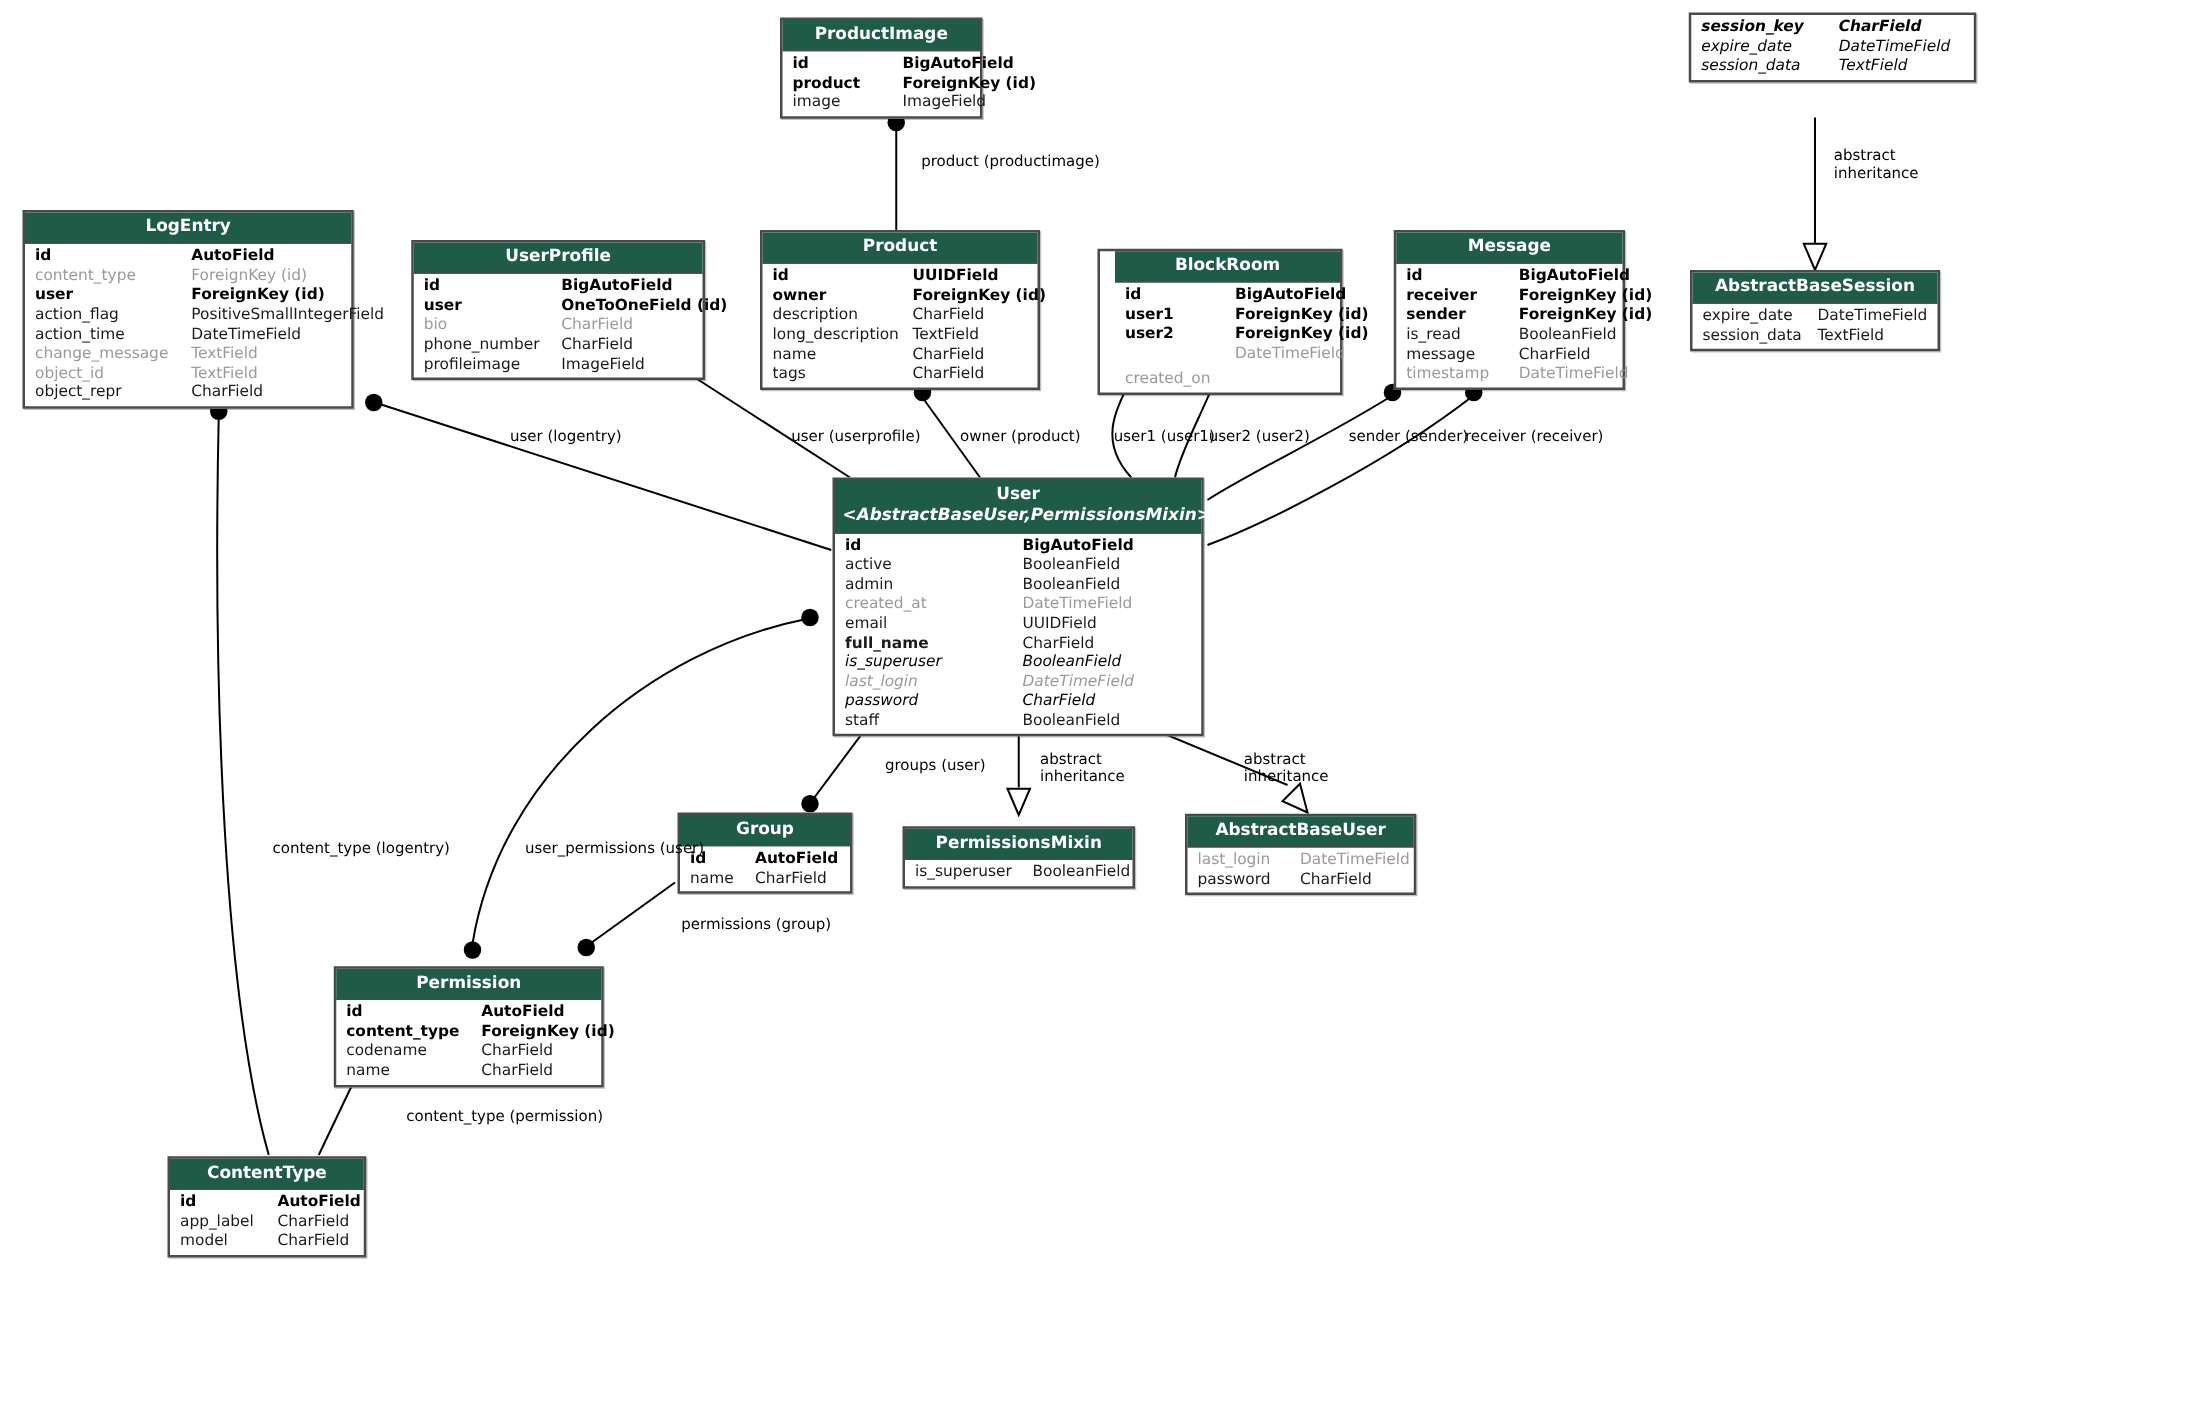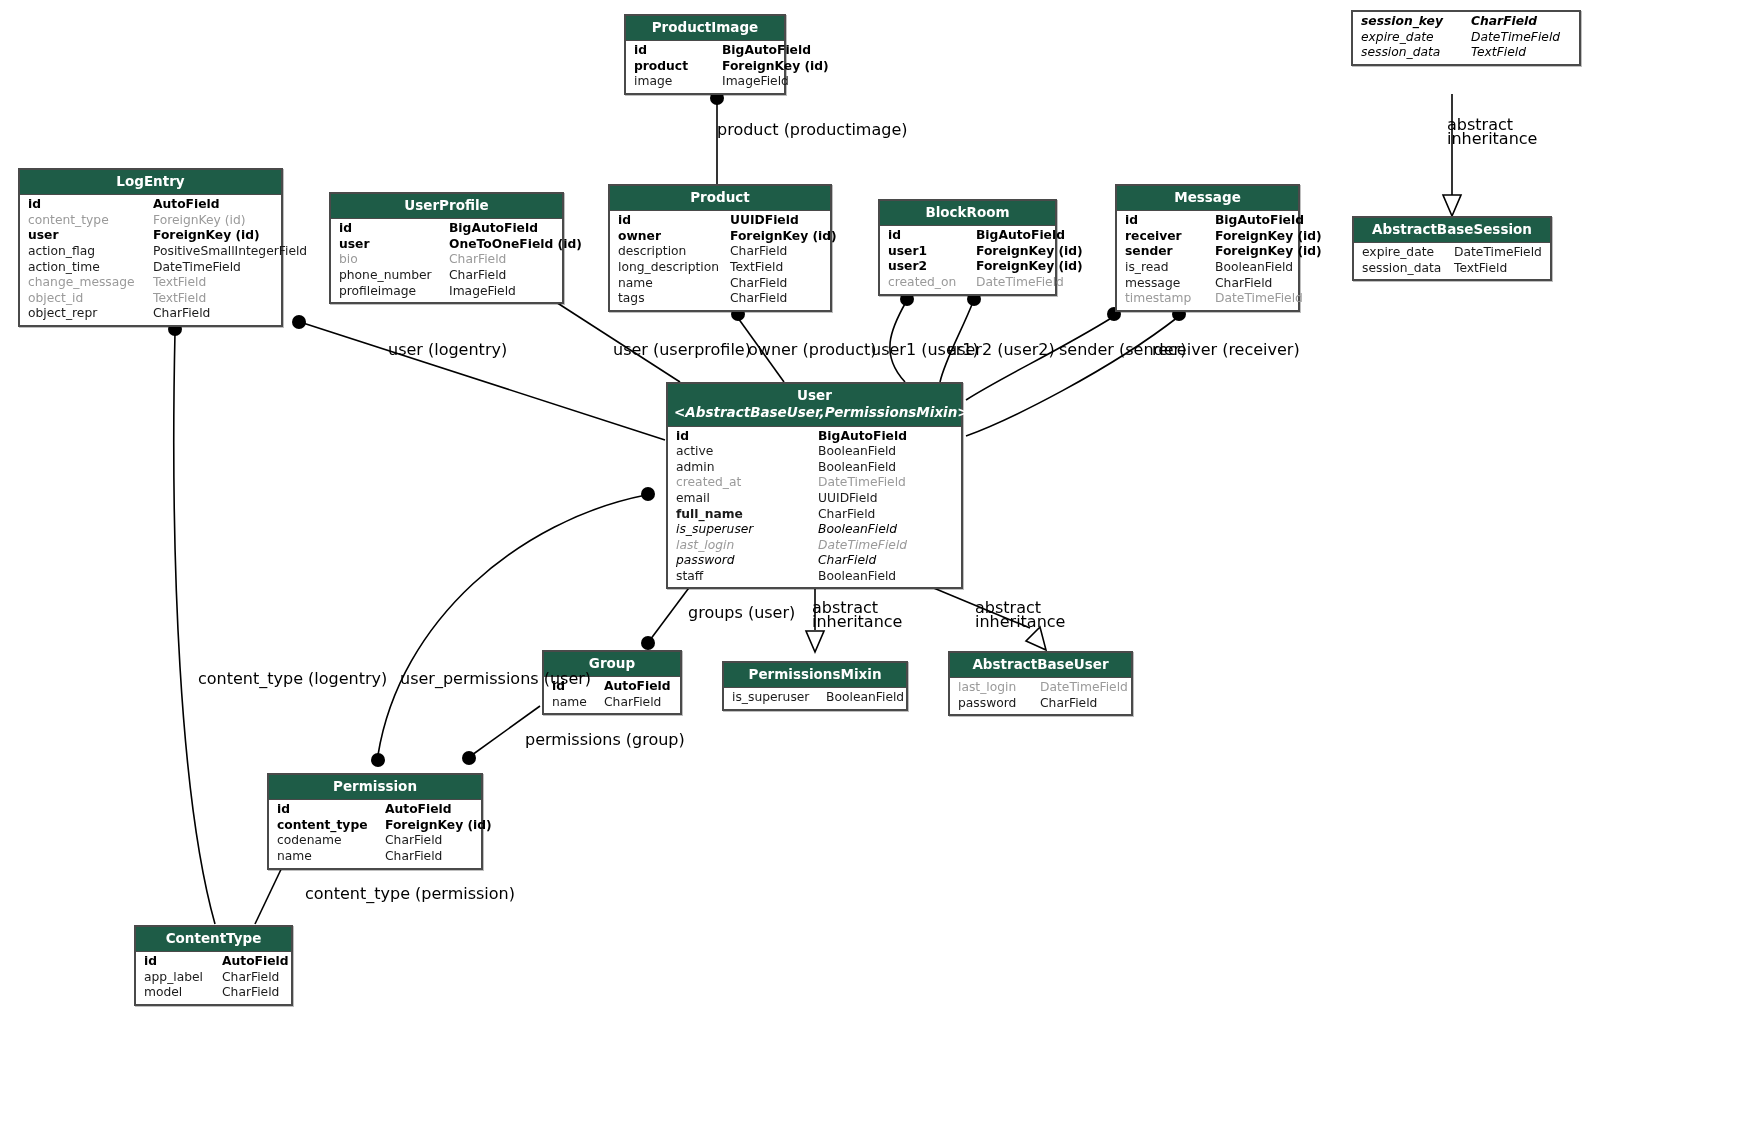--- a/index.html
+++ b/index.html
@@ -48,25 +48,26 @@
   .ftype{flex:0 0 auto;}
   .frow.req .fname,.frow.req .ftype{font-weight:bold;color:#000;}
   .frow.norm .fname,.frow.norm .ftype{font-weight:normal;color:#1a1a1a;}
   .frow.dim .fname,.frow.dim .ftype{font-weight:normal;color:#9a9a9a;}
   .frow.ital .fname,.frow.ital .ftype{font-style:italic;}
   .frow.reqital .fname,.frow.reqital .ftype{font-weight:bold;font-style:italic;color:#000;}
   .frow.dimital .fname,.frow.dimital .ftype{font-style:italic;color:#9a9a9a;}
 
   .edge-label{
     position:absolute;
-    font-size:16px;
+    font-size:12px;
     line-height:13.5px;
     color:#000;
     white-space:pre;
     font-family:"DejaVu Sans","Liberation Sans",sans-serif;
+    margin-left:20px;
   }
   path.link{fill:none;stroke:#000;stroke-width:1.6px;}
   circle.dot{fill:#000;}
   polygon.inherit-head{fill:#ffffff;stroke:#000;stroke-width:1.6px;}
 </style>
 </head>
 <body>
 
 <div id="canvas">
 
@@ -271,37 +272,37 @@
           <div class="frow norm">
             <span class="fname" style="width: 112px;">name</span>
             <span class="ftype">CharField</span>
           </div>
           <div class="frow norm">
             <span class="fname" style="width: 112px;">tags</span>
             <span class="ftype">CharField</span>
           </div>
         </div>
       </div>
-      <div class="entity" style="left: 878px; top: 199px; width: 179px;">
+      <div class="entity" style="left: 878px; top: 199px; width: 196px; padding-left: 12px;">
         <div class="ent-title"><span>BlockRoom</span></div>
         <div class="ent-body">
           <div class="frow req">
             <span class="fname" style="width: 88px;">id</span>
             <span class="ftype">BigAutoField</span>
           </div>
           <div class="frow req">
             <span class="fname" style="width: 88px;">user1</span>
             <span class="ftype">ForeignKey (id)</span>
           </div>
           <div class="frow req">
             <span class="fname" style="width: 88px;">user2</span>
             <span class="ftype">ForeignKey (id)</span>
           </div>
           <div class="frow dim">
-            <span class="fname" style="width: 88px;">created_on</span>
+            <span class="fname" style="width: 88px; margin-top: 20px;">created_on</span>
             <span class="ftype">DateTimeField</span>
           </div>
         </div>
       </div>
       <div class="entity" style="left: 1115px; top: 184px; width: 185px;">
         <div class="ent-title"><span>Message</span></div>
         <div class="ent-body">
           <div class="frow req">
             <span class="fname" style="width: 90px;">id</span>
             <span class="ftype">BigAutoField</span>

